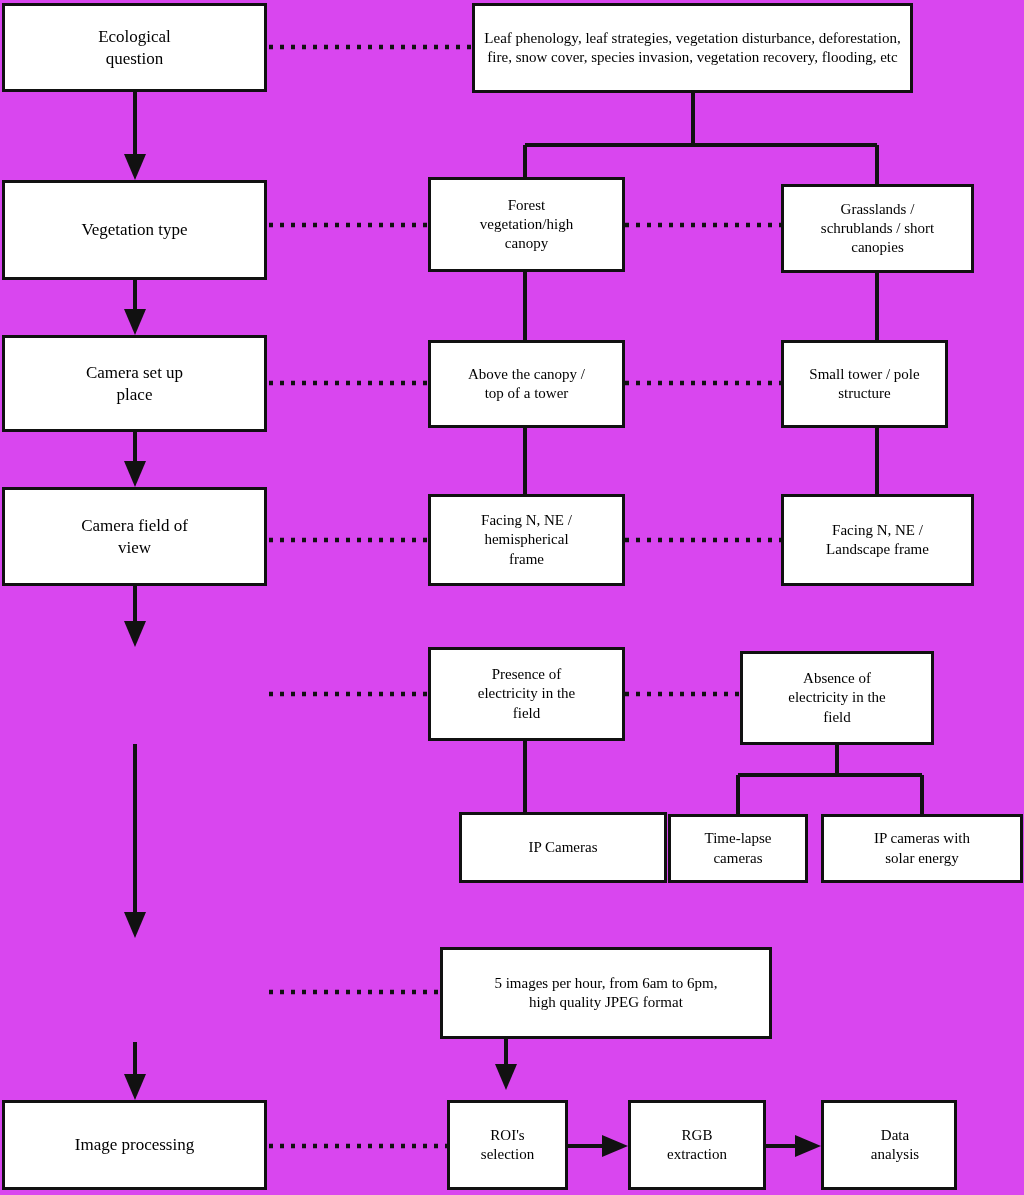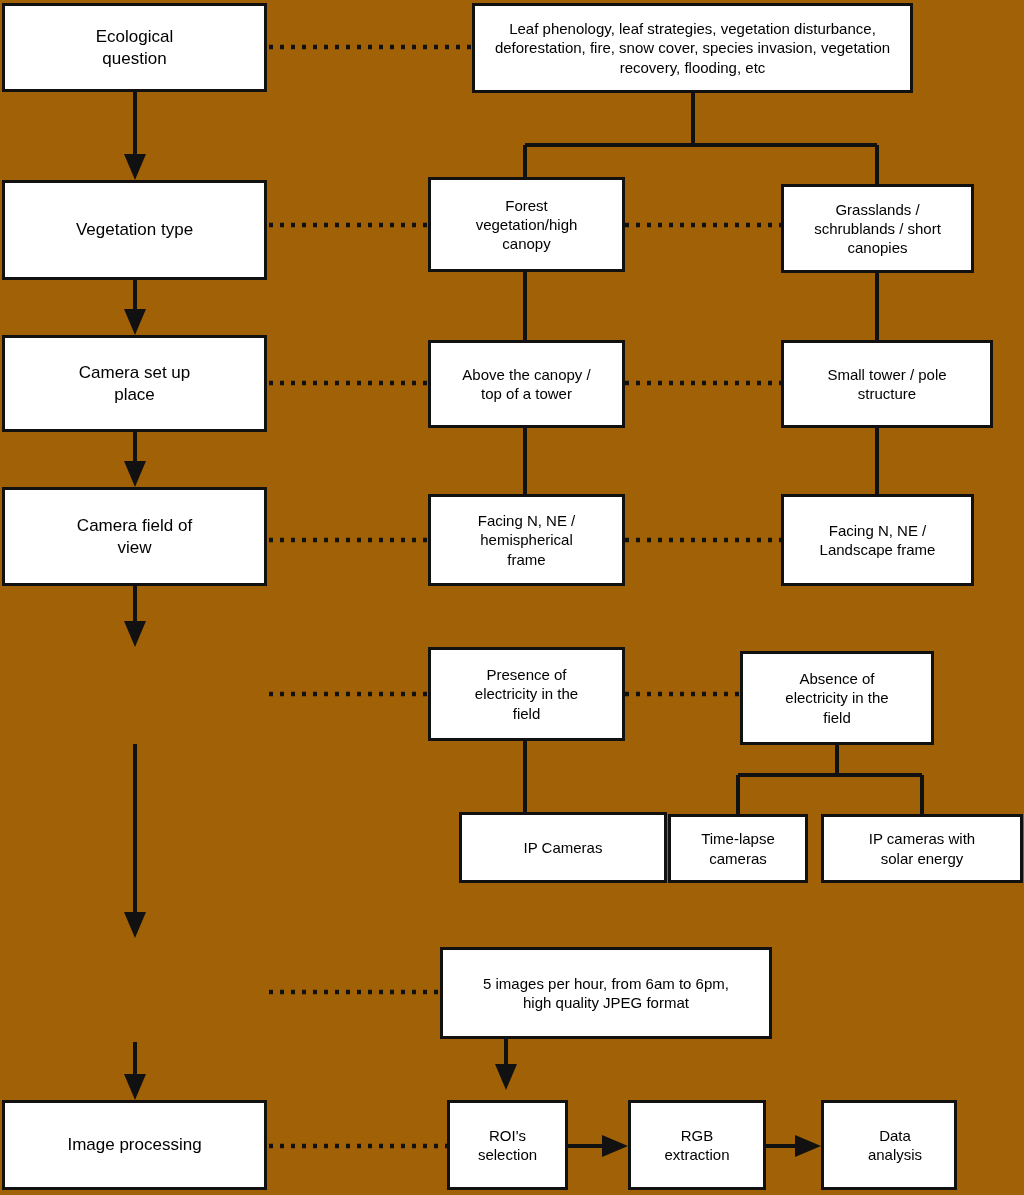--- a/index.html
+++ b/index.html
@@ -4,22 +4,22 @@
 <style>
   html, body {
     margin: 0;
     padding: 0;
     background: #ffffff;
   }
   #flowchart-root {
     position: relative;
     width: 1024px;
     height: 1195px;
-    background: #a16207;
-    font-family: Liberation Sans, sans-serif;
+    background: #d946ef;
+    font-family: Liberation Serif, serif;
     overflow: hidden;
   }
   .node {
     position: absolute;
     box-sizing: border-box;
     border: 3px solid #111111;
     background: #ffffff;
     display: flex;
     align-items: center;
     justify-content: center;
@@ -160,21 +160,21 @@
 
   <div class="node wide-note" style="left:472px; top:3px; width:441px; height:90px;">Leaf phenology, leaf strategies, vegetation disturbance, deforestation, fire, snow cover, species invasion, vegetation recovery, flooding, etc</div>
 
   <div class="node branch" style="left:781px; top:184px; width:193px; height:89px;">Grasslands /
 schrublands / short
 canopies</div>
 
   <div class="node branch" style="left:428px; top:340px; width:197px; height:88px;">Above the canopy /
 top of a tower</div>
 
-  <div class="node branch" style="left:781px; top:340px; width:212px; height:88px;">Small tower / pole
+  <div class="node branch" style="left:781px; top:340px; width:167px; height:88px;">Small tower / pole
 structure</div>
 
   <div class="node branch" style="left:428px; top:494px; width:197px; height:92px;">Facing N, NE /
 hemispherical
 frame</div>
 
   <div class="node branch" style="left:781px; top:494px; width:193px; height:92px;">Facing N, NE /
 Landscape frame</div>
 
   <div class="node branch" style="left:428px; top:647px; width:197px; height:94px;">Presence of

